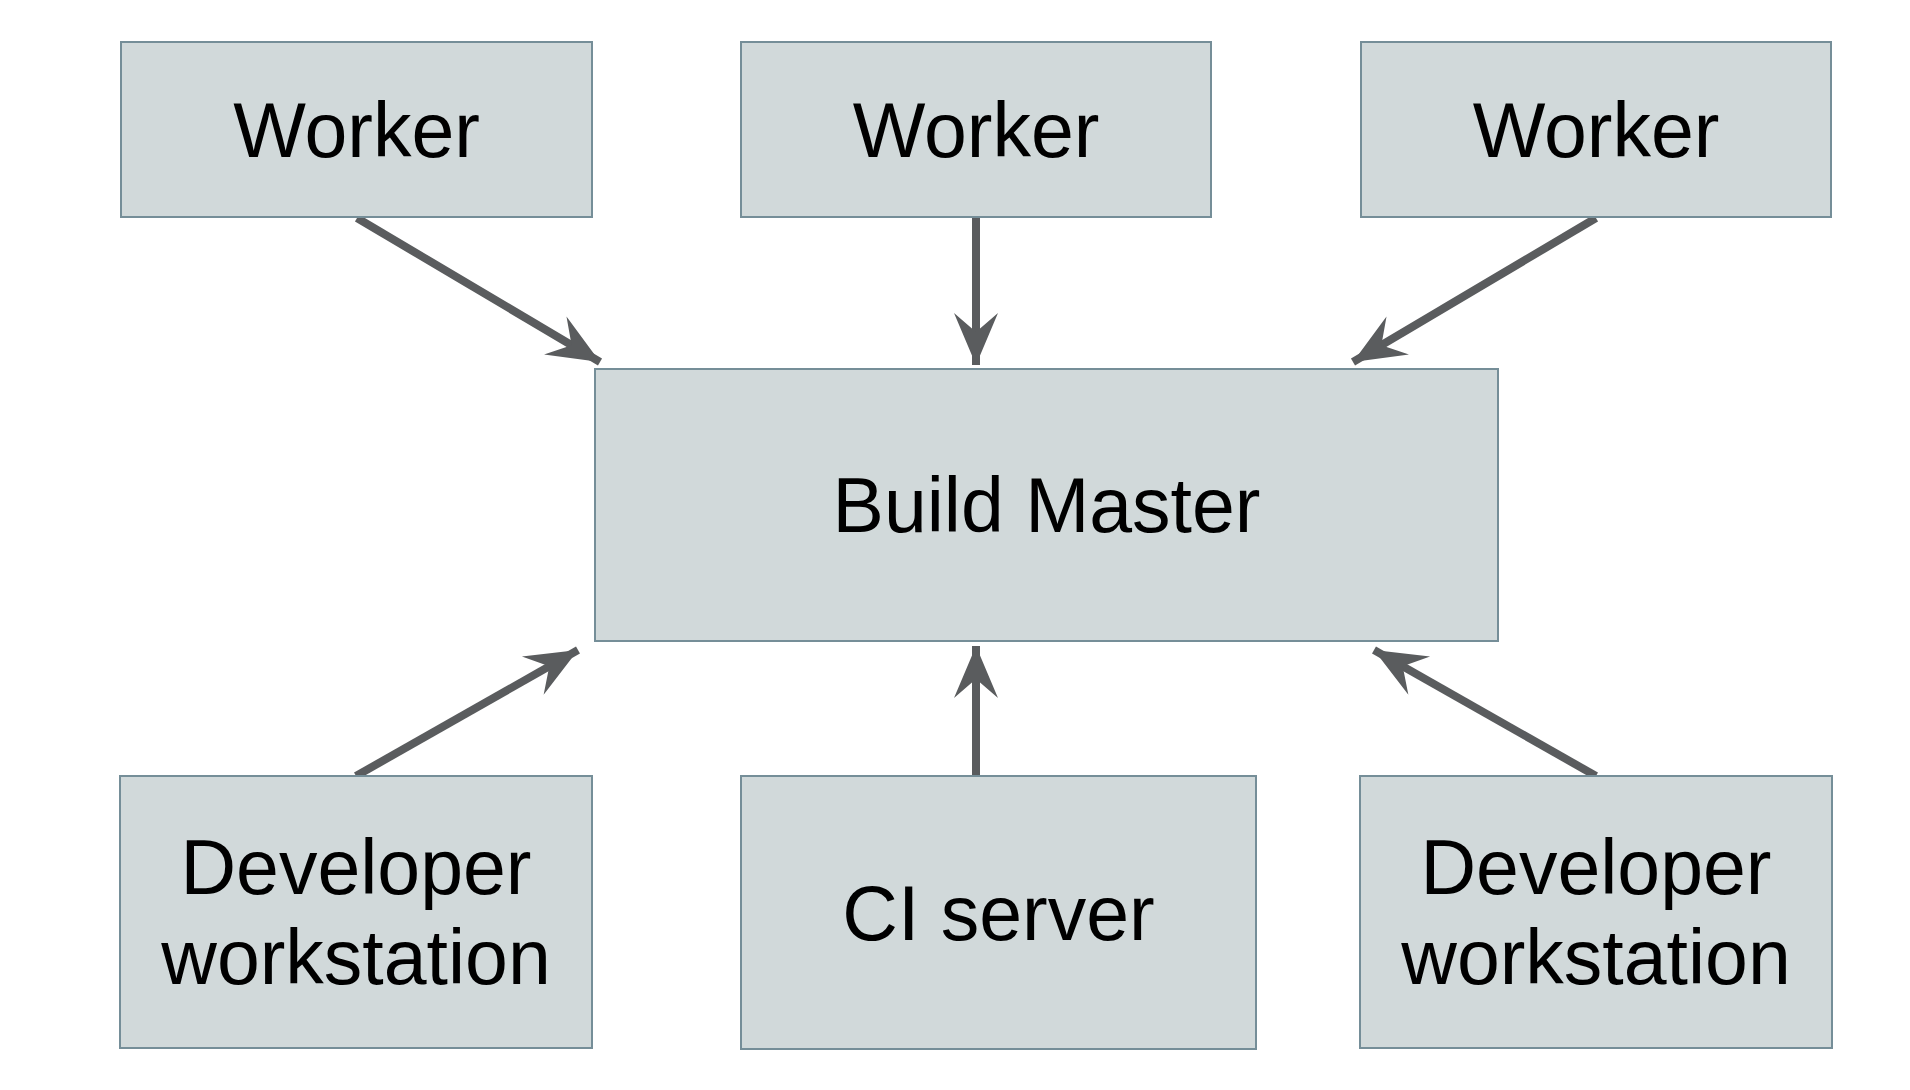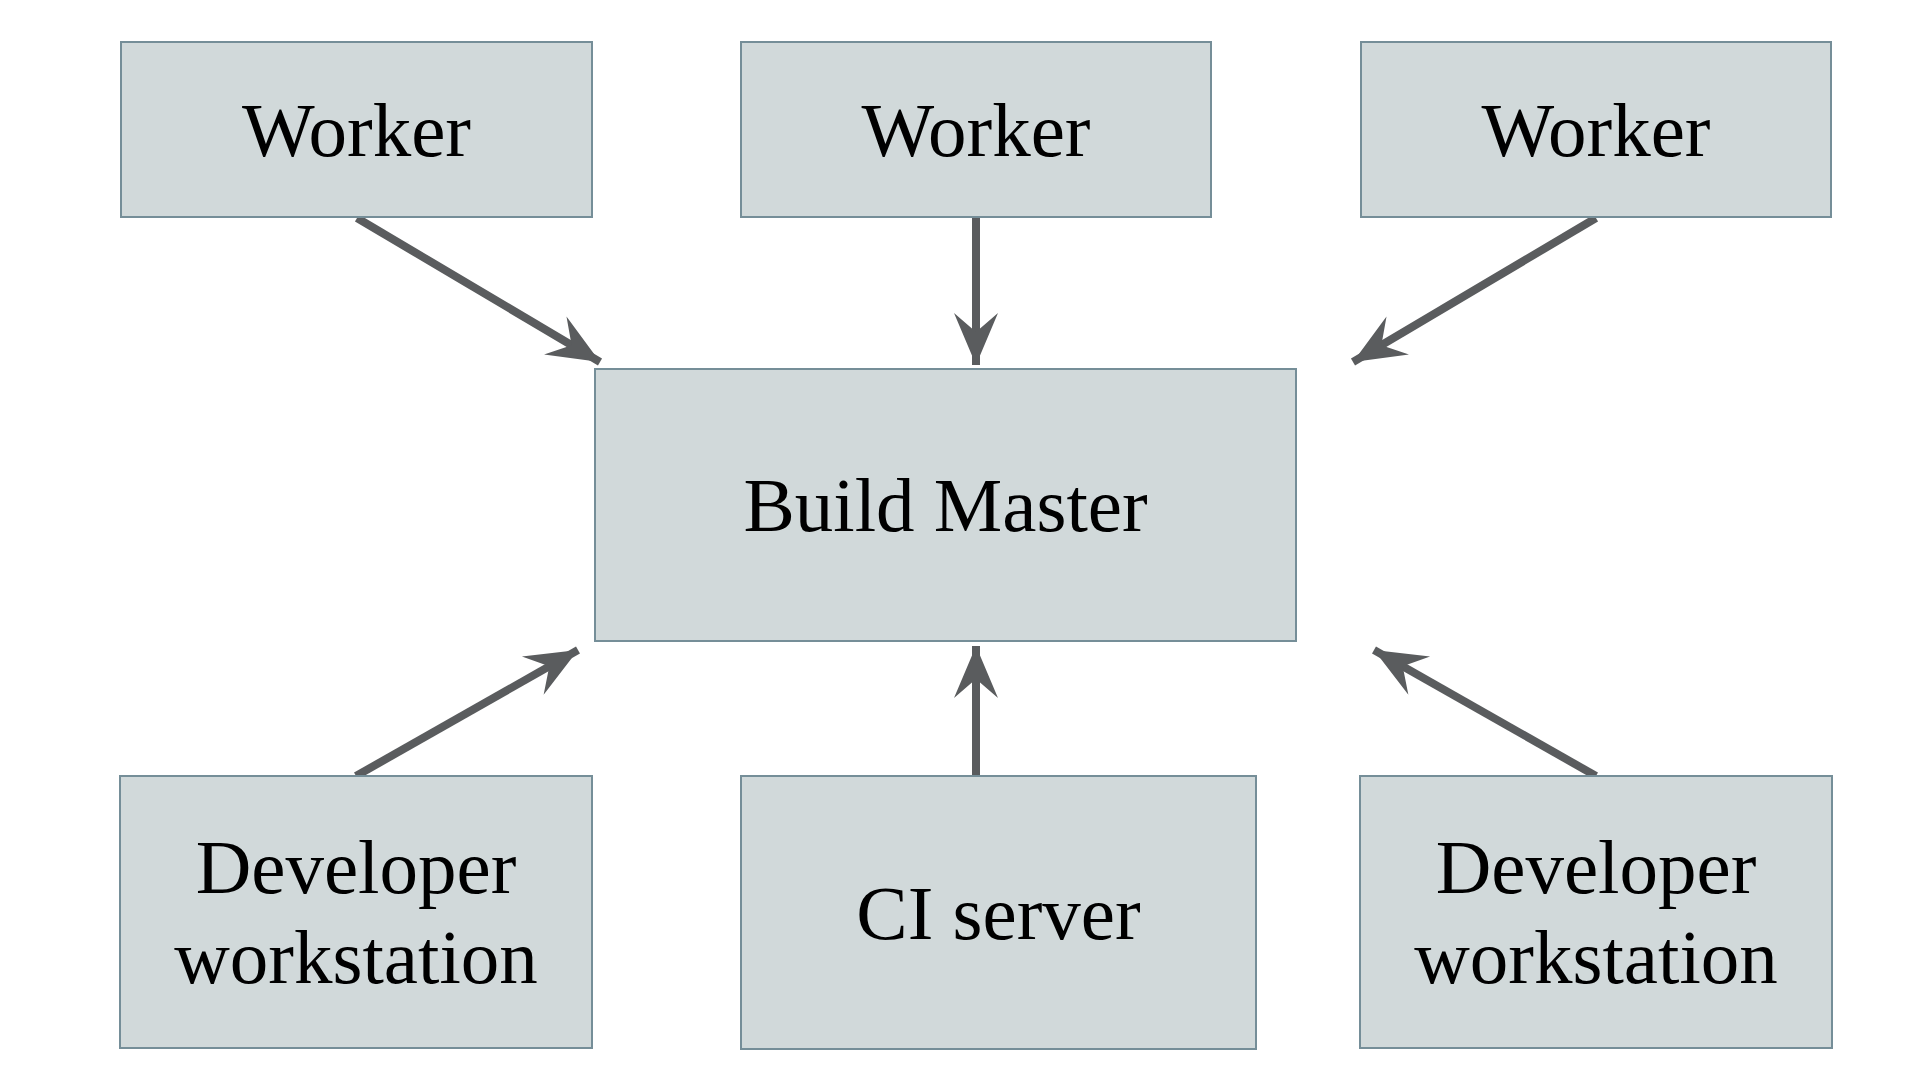--- a/index.html
+++ b/index.html
@@ -38,25 +38,25 @@
     border:2px solid var(--node-border);
     color:var(--text);
     display:flex;
     align-items:center;
     justify-content:center;
     text-align:center;
     font-size:77px;
     line-height:90px;
     letter-spacing:0;
   }
-  .node span{display:block;width:100%;font-family:Liberation Serif, serif;}
+  .node span{display:block;width:100%;}
   .n-worker-1{left:120px;top:41px;width:473px;height:177px;}
   .n-worker-2{left:740px;top:41px;width:472px;height:177px;}
   .n-worker-3{left:1360px;top:41px;width:472px;height:177px;}
-  .n-build-master{left:594px;top:368px;width:703px;height:274px;}
+  .n-build-master{left:594px;top:368px;width:905px;height:274px;}
   .n-dev-left{left:119px;top:775px;width:474px;height:274px;}
   .n-ci-server{left:740px;top:775px;width:517px;height:275px;}
   .n-dev-right{left:1359px;top:775px;width:474px;height:274px;}
 </style>
 </head>
 <body>
 
 <div class="canvas">
 
   <svg class="arrow-layer" viewBox="0 0 1910 1090" xmlns="http://www.w3.org/2000/svg">

